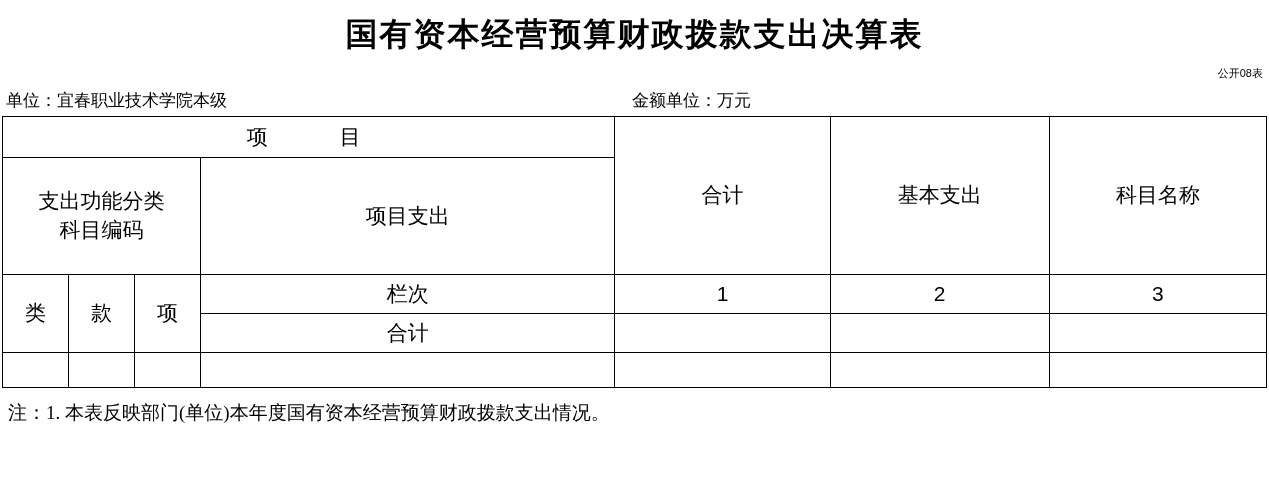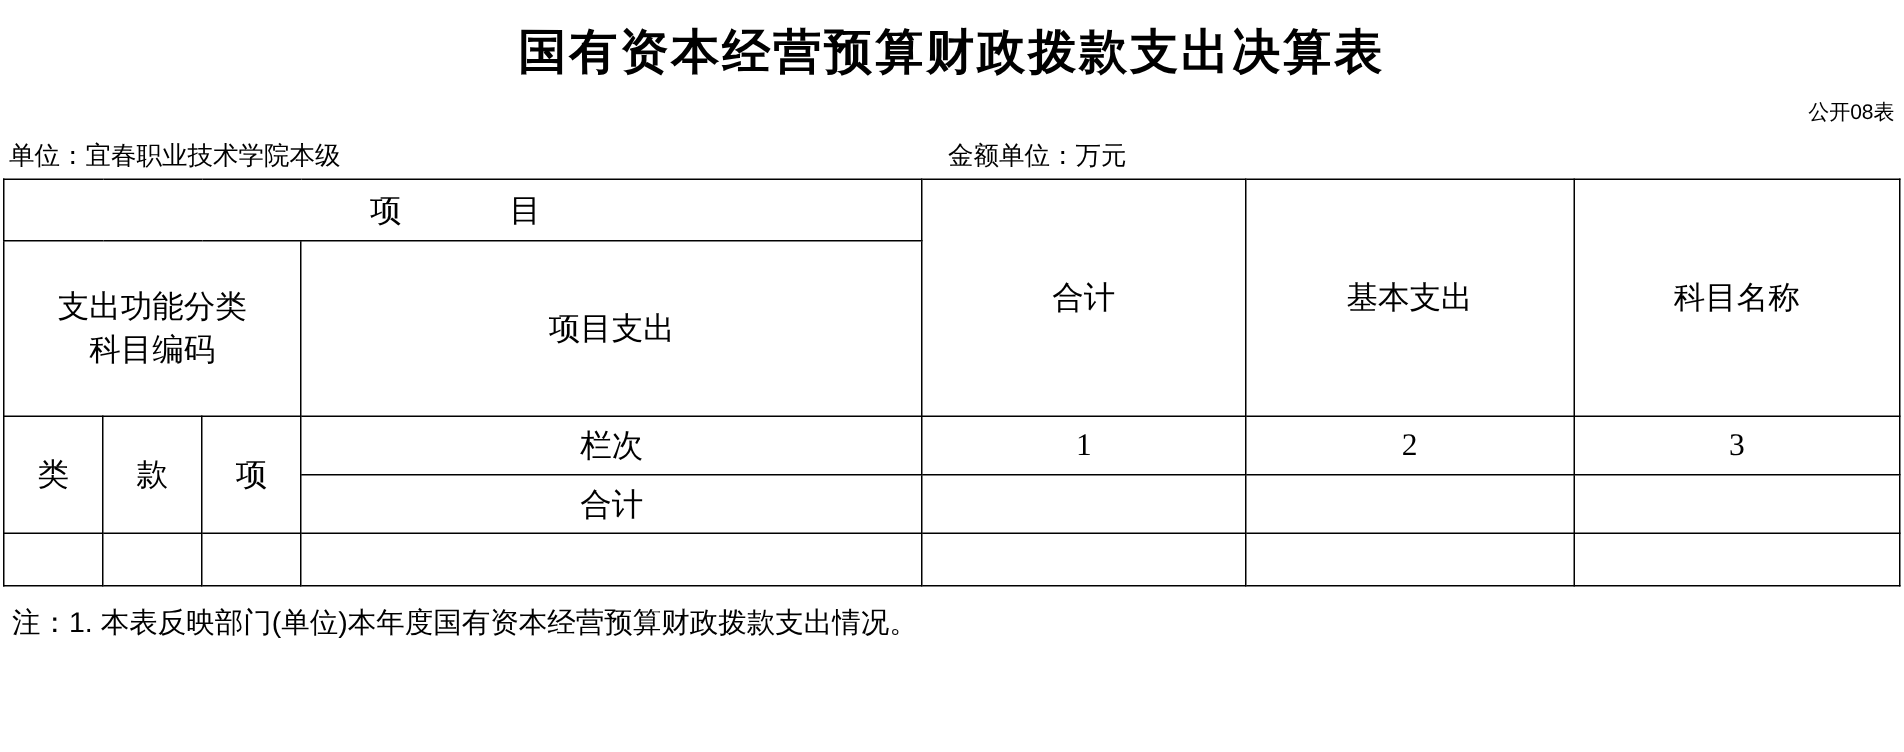--- a/index.html
+++ b/index.html
@@ -23,21 +23,21 @@
     text-align: center;
     font-size: 32px;
     font-weight: bold;
     letter-spacing: 2px;
     padding-top: 14px;
     line-height: 1.3;
     font-family: "Liberation Serif", "DejaVu Serif", serif;
   }
   .sheet-no {
     text-align: right;
-    font-size: 14px;
+    font-size: 11px;
     padding-right: 6px;
     padding-top: 10px;
     font-family: "Liberation Sans", sans-serif;
     padding-left: 16px;
   }
   .meta-row {
     display: flex;
     align-items: flex-end;
     font-size: 17px;
     padding-top: 8px;
@@ -65,21 +65,21 @@
     border-collapse: collapse;
     width: 1265px;
     margin-left: 2px;
     table-layout: fixed;
   }
   table.main td {
     border: 1px solid #000000;
     text-align: center;
     vertical-align: middle;
     font-size: 21px;
-    font-family: Liberation Serif, serif;
+    font-family: Liberation Sans, sans-serif;
     padding: 2px 0;
   }
   td.item-head {
     font-size: 21px;
     letter-spacing: 10px;
     height: 36px;
   }
   td.func-code {
     font-size: 21px;
     line-height: 1.35;
@@ -101,21 +101,21 @@
     margin-top: 27px;
   }
   td.blank {
     height: 30px;
   }
   .notes {
     font-size: 19px;
     padding-top: 10px;
     padding-left: 8px;
     line-height: 1.55;
-    font-family: Liberation Sans, sans-serif;
+    font-family: Liberation Serif, serif;
   }
   .notes div {
     white-space: nowrap;
   }
   .note2 {
     padding-left: 36px;
   }
 </style>
 </head>
 <body>

